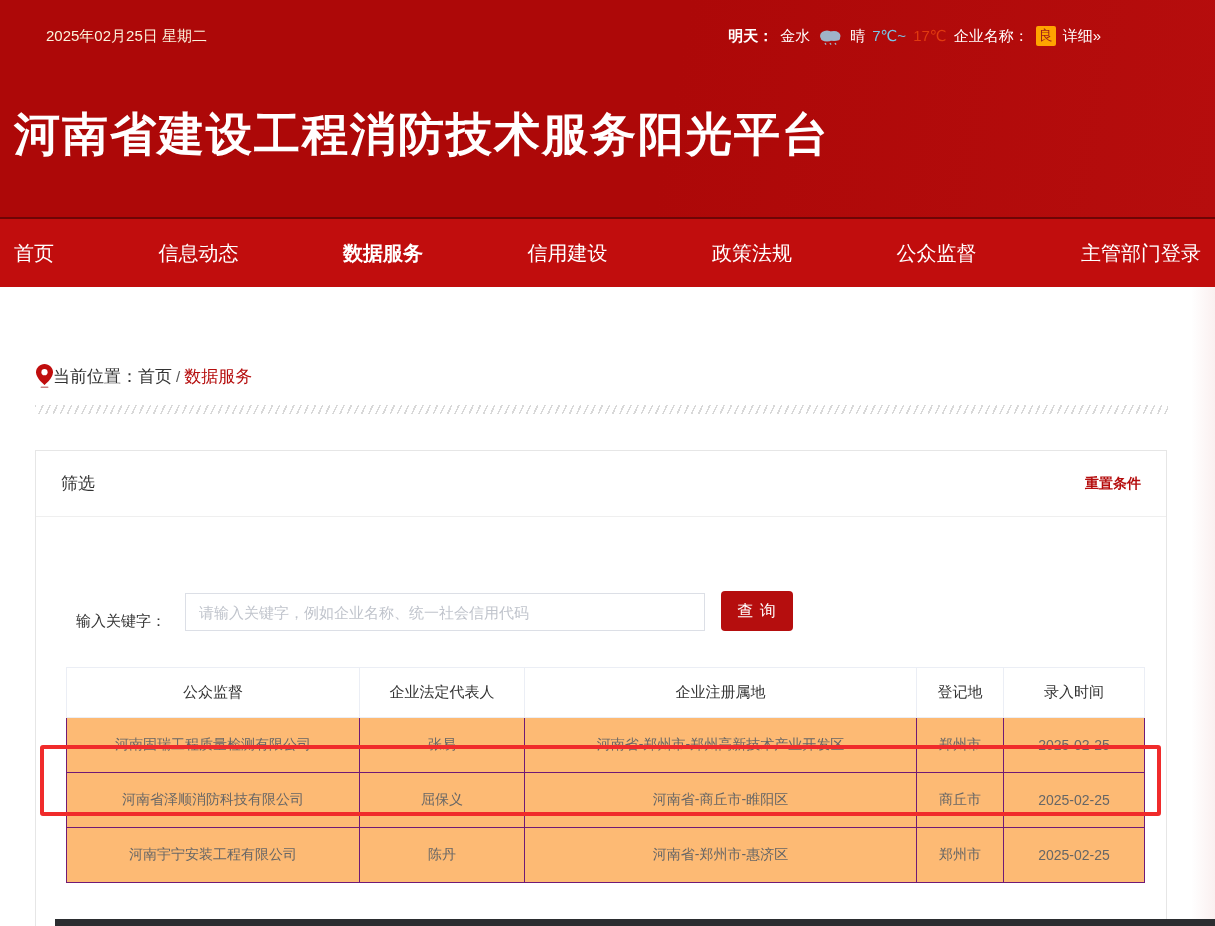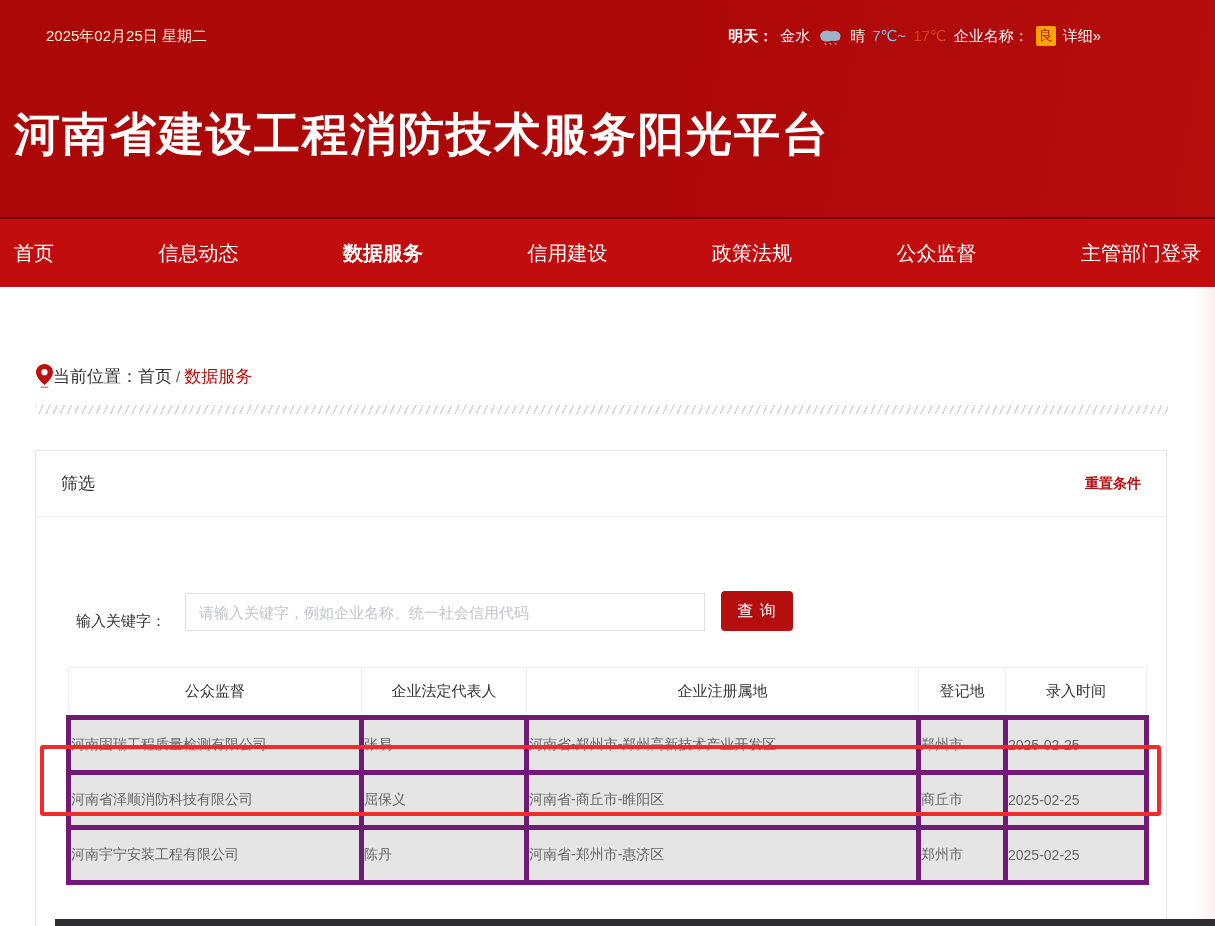--- a/index.html
+++ b/index.html
@@ -66,22 +66,22 @@
   .kw-input { width:520px; height:38px; border:1px solid #dcdfe6; border-radius:0;
     margin-left:19px; padding:16px 13px; font-size:15px; color:#606266; outline:none; font-family:inherit; }
   .kw-input::placeholder { color:#c0c4cc; }
   .search-btn { margin-left:16px; width:72px; height:40px; background:#b50e0e; color:#fff;
     font-size:16px; border:none; border-radius:4px; cursor:pointer; font-family:inherit; letter-spacing:1px; }
 
   
   .data-table { margin-top:36px; width:1078px; border-collapse:collapse; table-layout:fixed; }
   .data-table th { border:1px solid #ebeef5; height:50px; font-size:15px; color:#333;
     font-weight:normal; text-align:center; background:#fff; }
-  .data-table td { border:5px solid #701a75; height:55px; font-size:14px; color:#666;
-    background:#e5e5e5; }
+  .data-table td { border:1px solid #701a75; height:55px; font-size:14px; color:#666;
+    text-align:center; background:#fdba74; }
 
   
   .highlight-box { position:absolute; left:40px; top:745px; width:1121px; height:71px;
     border:4px solid #f02b2b; border-radius:3px; pointer-events:none; z-index:20; }
   .bottom-bar { position:absolute; left:55px; top:919px; width:1160px; height:7px;
     background:#2b2d30; z-index:30; }
   .right-strip { position:absolute; right:0; top:287px; width:24px; height:639px;
     background:linear-gradient(to right,#fff, #faf0f0); z-index:5; pointer-events:none; }
 </style>
 </head>

